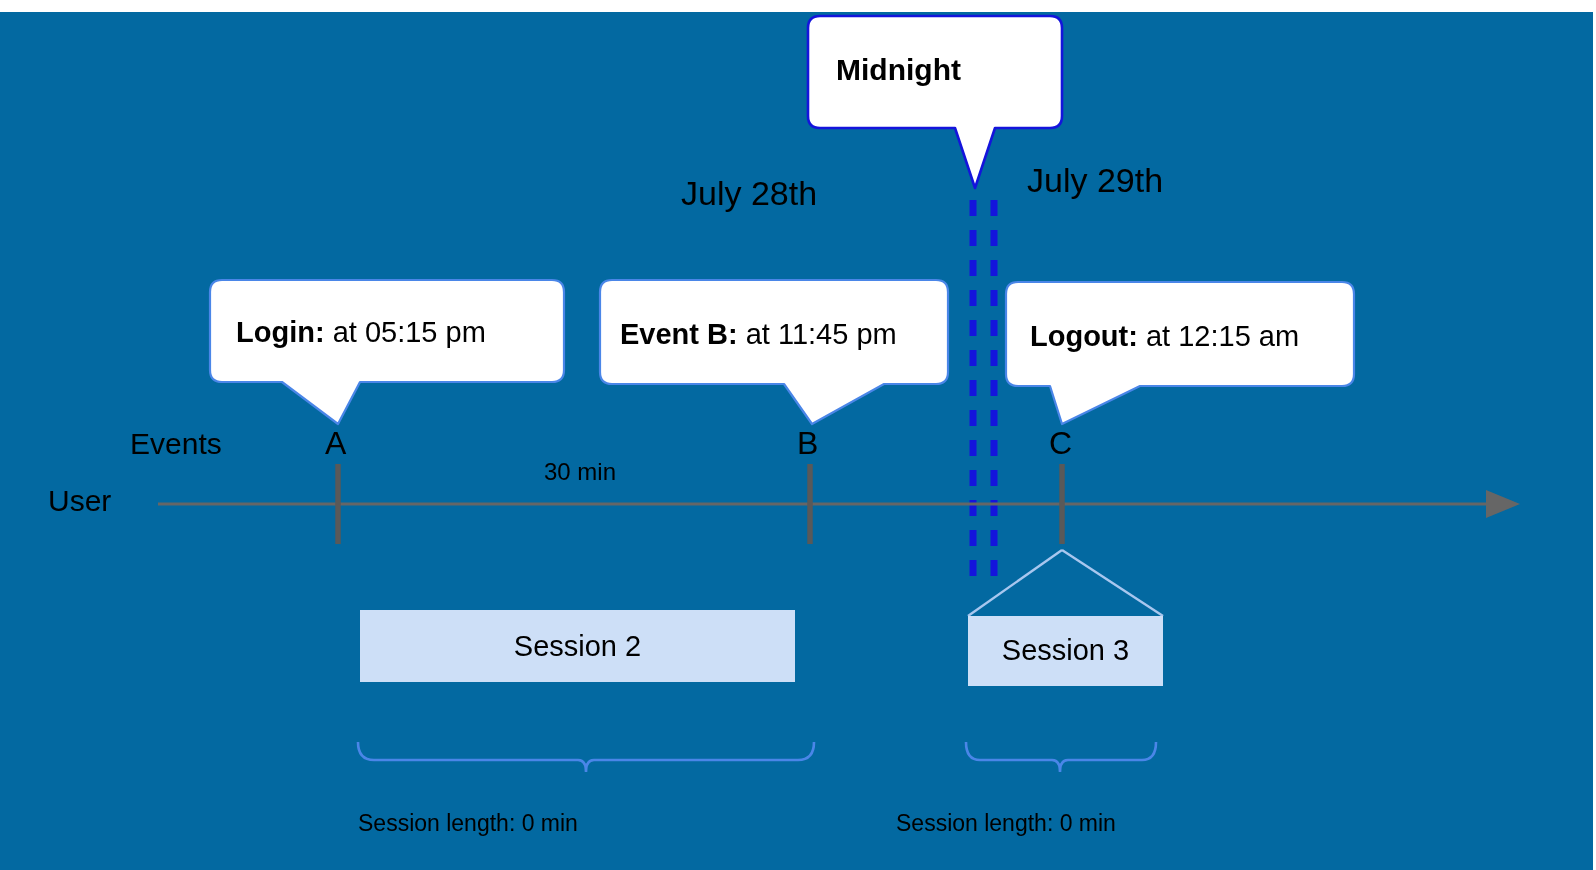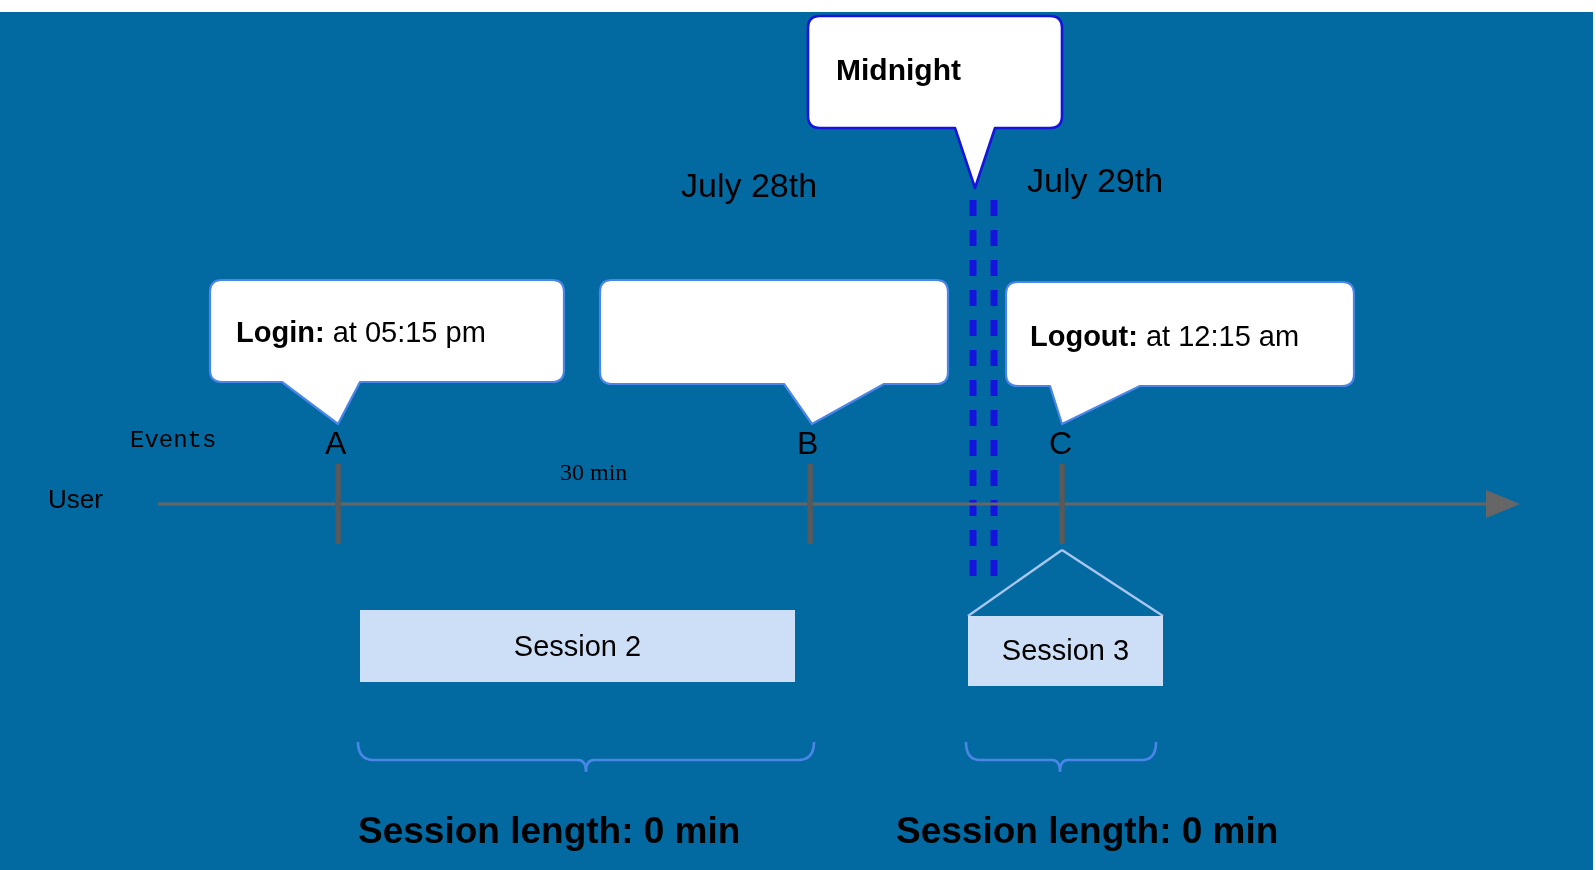--- a/index.html
+++ b/index.html
@@ -43,38 +43,36 @@
   }
   .session-text {
     position: absolute;
     white-space: nowrap;
     color: #000000;
     font-size: 29px;
     line-height: 1;
     text-align: center;
   }
   .axis-row-label {
-    font-size: 26px;
+    font-size: 30px;
   }
   .events-label {
-    font-size: 24px;
-    font-family: Liberation Mono, monospace;
+    font-size: 30px;
   }
   .date-label {
     font-size: 34px;
   }
   .tick-label {
     font-size: 32px;
   }
   .gap-label {
     font-size: 24px;
   }
   .length-label {
-    font-size: 37px;
-    font-weight: bold;
+    font-size: 23px;
   }
   .midnight-label {
     position: absolute;
     font-size: 30px;
     font-weight: bold;
     color: #000000;
     white-space: nowrap;
     line-height: 1;
   }
 </style>
@@ -120,39 +118,42 @@
 
     <path d="M 358 730 Q 358 748 374 748 L 578 748 Q 586 748 586 760
              Q 586 748 594 748 L 798 748 Q 814 748 814 730" fill="none" stroke="#4a86e8" stroke-width="2.6"></path>
 
     <path d="M 966 730 Q 966 748 980 748 L 1052 748 Q 1060 748 1060 760
              Q 1060 748 1068 748 L 1142 748 Q 1156 748 1156 730" fill="none" stroke="#4a86e8" stroke-width="2.6"></path>
   </svg>
 
   <div class="midnight-label" style="left:836px; top:43px;">Midnight</div>
 
-  <div class="lbl date-label" style="left:681px; top:156px;">July 28th</div>
+  <div class="lbl date-label" style="left:681px; top:164px;">July 28th</div>
   <div class="lbl date-label" style="left:1027px; top:151px;">July 29th</div>
 
   <div class="callout-text" style="left:236px; top:306px;">
     <b>Login:</b><span> at 05:15 pm</span>
   </div>
 
+  <div class="callout-text" style="left:620px; top:308px;">
+    <b>Event B:</b><span> at 11:45 pm</span>
+  </div>
 
   <div class="callout-text" style="left:1030px; top:310px;">
     <b>Logout:</b><span> at 12:15 am</span>
   </div>
 
   <div class="lbl events-label" style="left:130px; top:417px;">Events</div>
 
   <div class="lbl tick-label" style="left:325px; top:415px;">A</div>
   <div class="lbl tick-label" style="left:797px; top:415px;">B</div>
   <div class="lbl tick-label" style="left:1049px; top:415px;">C</div>
 
-  <div class="lbl gap-label" style="left:560px; top:448px;font-family:Liberation Serif, serif;">30 min</div>
+  <div class="lbl gap-label" style="left:544px; top:448px;">30 min</div>
 
   <div class="lbl axis-row-label" style="left:48px; top:474px;">User</div>
 
   <div class="session-text" style="left:360px; top:620px; width:435px;">Session 2</div>
   <div class="session-text" style="left:968px; top:624px; width:195px;">Session 3</div>
 
   <div class="lbl length-label" style="left:358px; top:800px;">Session length: 0 min</div>
   <div class="lbl length-label" style="left:896px; top:800px;">Session length: 0 min</div>
 
 </div>

